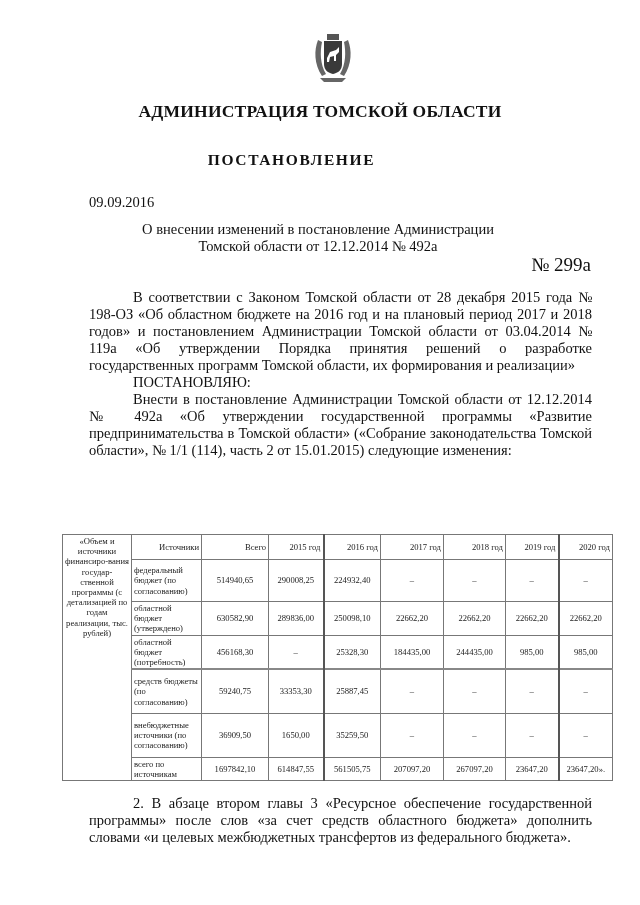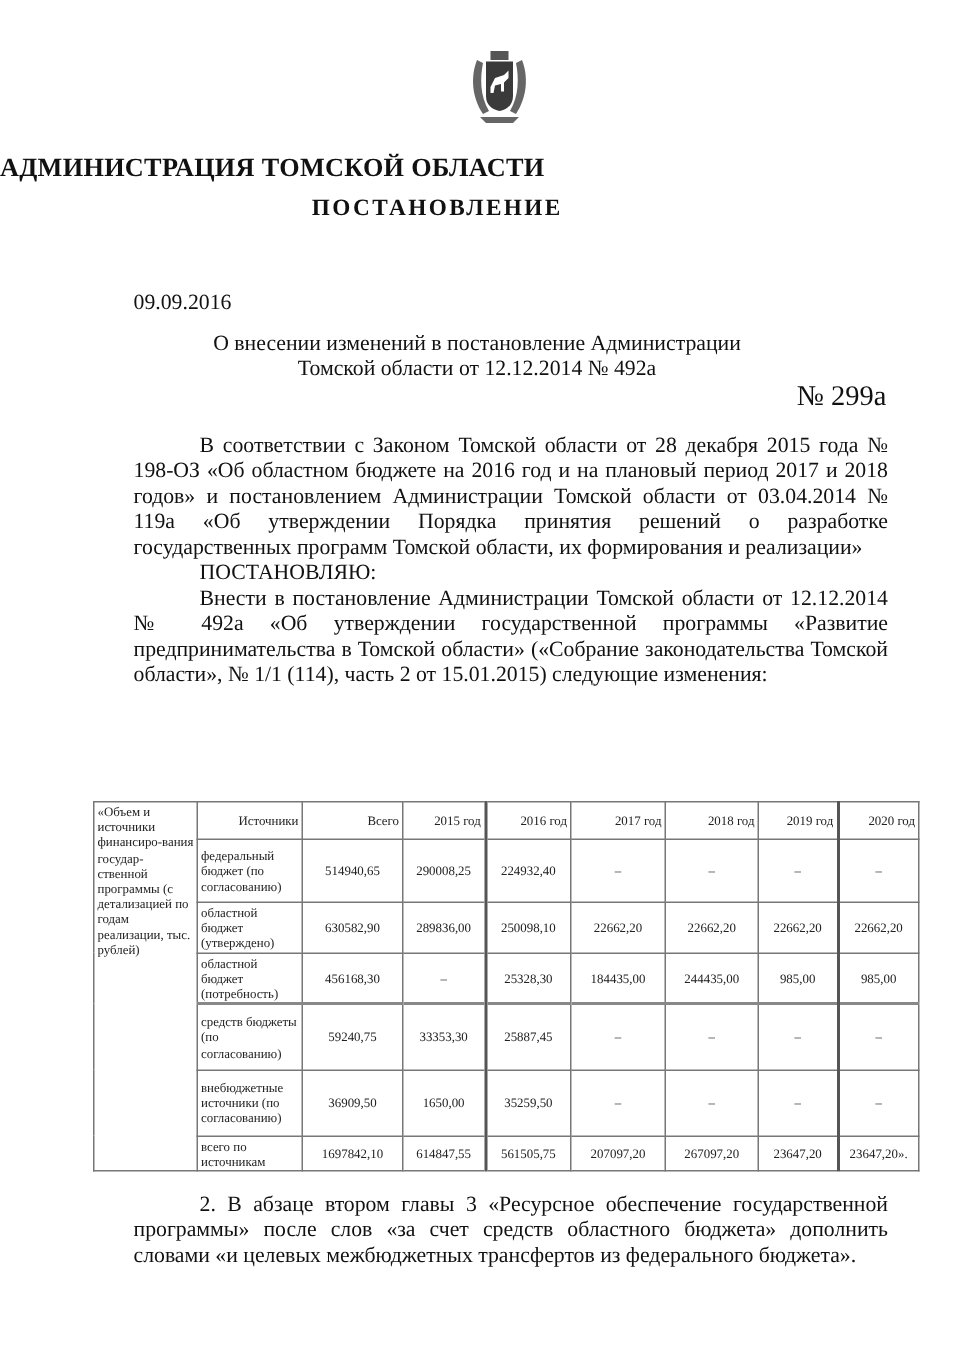--- a/index.html
+++ b/index.html
@@ -1,33 +1,33 @@
 <!DOCTYPE html>
 <html><head>
 <meta charset="utf-8">
 <style>
   html, body { margin: 0; padding: 0; background: #ffffff; }
   body { width: 640px; height: 905px; position: relative; overflow: hidden;
          font-family: "Liberation Serif", "DejaVu Serif", serif; color: #111; }
   .emblem { position: absolute; left: 312px; top: 28px; width: 42px; height: 56px; }
-  .org { position: absolute; left: 0; width: 640px; top: 101px; text-align: left;
+  .org { position: absolute; left: 0; width: 640px; top: 101px; text-align: center;
          font-weight: bold; font-size: 17.5px; letter-spacing: 0.2px; }
-  .doctype { position: absolute; left: 0; width: 583px; top: 130px; text-align: center;
+  .doctype { position: absolute; left: 0; width: 583px; top: 151px; text-align: center;
              font-weight: bold; font-size: 15.5px; letter-spacing: 1.6px; }
   .date { position: absolute; left: 89px; top: 194px; font-size: 14.5px; }
   .num { position: absolute; right: 49px; top: 210px; font-size: 19px; margin-top: 44px; }
   .subject { position: absolute; left: 0; width: 636px; top: 221px; text-align: center;
              font-size: 14.5px; line-height: 17px; }
   .body { position: absolute; left: 89px; width: 503px; font-size: 14.5px; line-height: 17px;
           text-align: justify; }
   .body p { margin: 0; text-indent: 44px; text-align-last: auto; }
   table.fin { position: absolute; left: 62px; top: 534px; border-collapse: collapse;
               font-size: 8.6px; line-height: 10.2px; }
   table.fin td { border: 1px solid #777; vertical-align: middle; padding: 1px 2px; color: #222; }
-  table.fin td.lbl { vertical-align: top; text-align: left; }
+  table.fin td.lbl { vertical-align: top; text-align: center; }
   table.fin td.src { text-align: left; margin-left: 44px; }
   table.fin td.c { text-align: center; }
   table.fin td.hdr { text-align: right; }
   .thick-l { border-left: 2px solid #555 !important; }
   .thick-t { border-top: 2px solid #888 !important; }
   .final { position: absolute; left: 89px; width: 503px; top: 795px; font-size: 14.5px;
            line-height: 17px; text-align: justify; }
   .final p { margin: 0; text-indent: 44px; }
 </style>
 </head>

